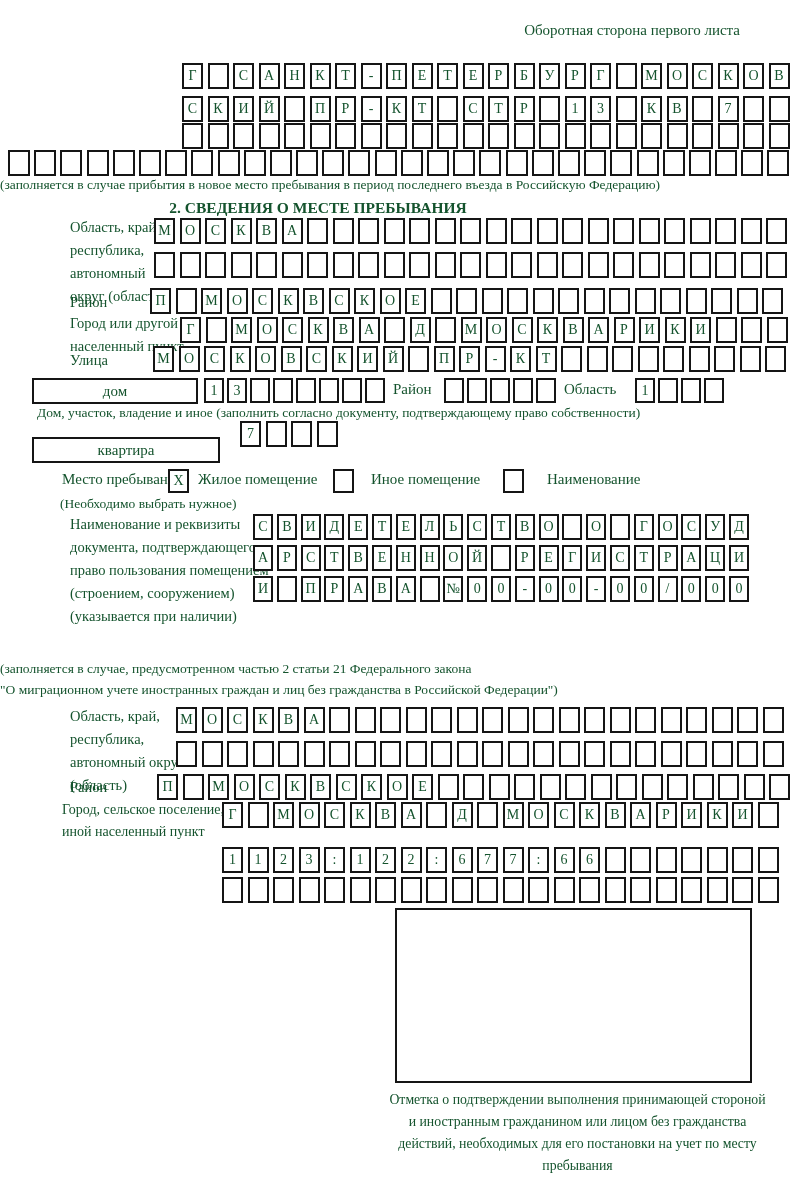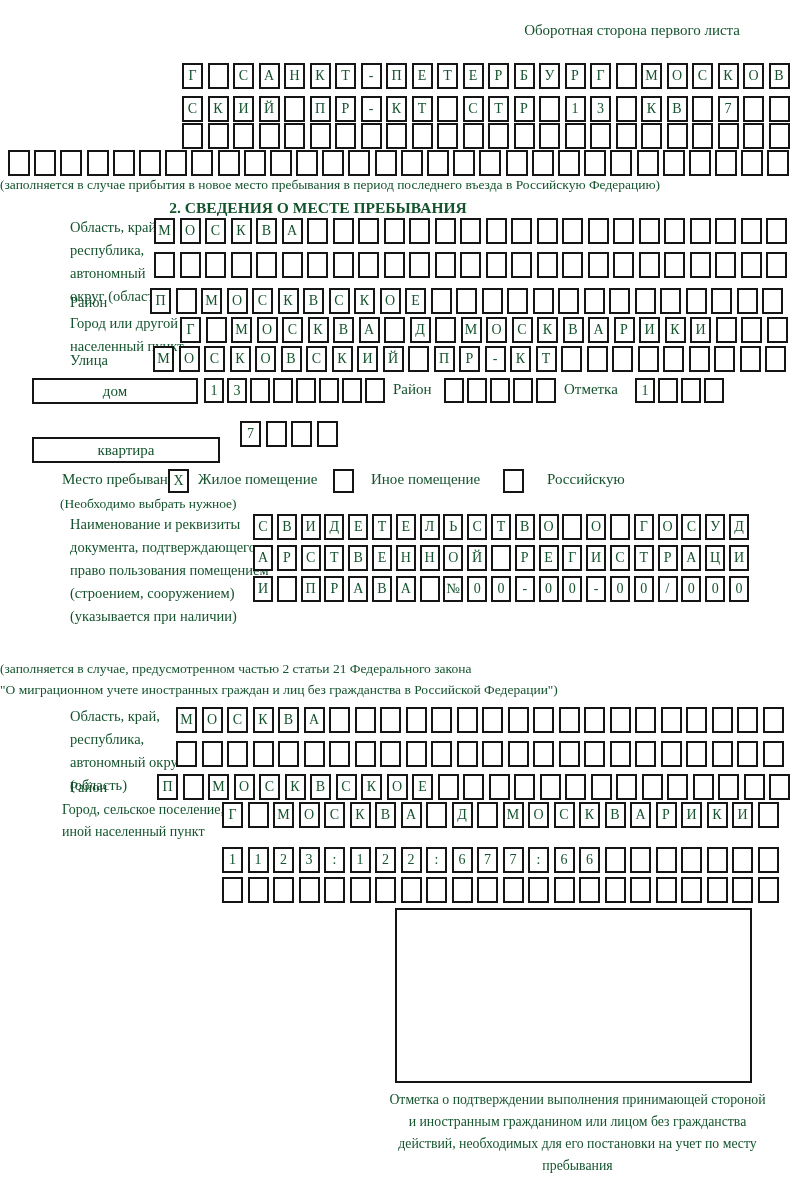--- a/index.html
+++ b/index.html
@@ -303,43 +303,44 @@
       <div class="cell"></div>
     </div>
   <div class="lbl15" style="left:393px;top:381px">Район</div>
   <div class="cells small" style="left:444px;top:378px">
       <div class="cell"></div>
       <div class="cell"></div>
       <div class="cell"></div>
       <div class="cell"></div>
       <div class="cell"></div>
     </div>
-  <div class="lbl15" style="left:564px;top:381px">Отметка</div>
+  <div class="lbl15" style="left:564px;top:381px">Область</div>
   <div class="cells small" style="left:635px;top:378px">
       <div class="cell">1</div>
       <div class="cell"></div>
       <div class="cell"></div>
       <div class="cell"></div>
     </div>
+  <div class="cap" style="left:37px;top:405px">Дом, участок, владение и иное (заполнить согласно документу, подтверждающему право собственности)</div>
 
   <div class="fieldbox" style="left:32px;top:437px;width:188px">квартира</div>
   <div class="cells" style="left:240px;top:421px">
       <div class="cell">7</div>
       <div class="cell"></div>
       <div class="cell"></div>
       <div class="cell"></div>
     </div>
 
   <div class="lbl15" style="left:62px;top:471px">Место пребывания:</div>
   <div class="chk" style="left:168px;top:469px">X</div>
   <div class="lbl15" style="left:198px;top:471px">Жилое помещение</div>
   <div class="chk" style="left:333px;top:469px"></div>
   <div class="lbl15" style="left:371px;top:471px">Иное помещение</div>
   <div class="chk" style="left:503px;top:469px"></div>
-  <div class="lbl15" style="left:547px;top:471px">Российскую</div>
+  <div class="lbl15" style="left:547px;top:471px">Наименование</div>
   <div class="capc" style="left:60px;top:496px;width:480px">(Необходимо выбрать нужное)</div>
 
   <div class="lbl" style="left:70px;top:513px;width:200px">Наименование и реквизиты документа, подтверждающего право пользования помещением (строением, сооружением) (указывается при наличии)</div>
   <div class="cells doc" style="left:253px;top:514px">
       <div class="cell">С</div>
       <div class="cell">В</div>
       <div class="cell">И</div>
       <div class="cell">Д</div>
       <div class="cell">Е</div>
       <div class="cell">Т</div>

